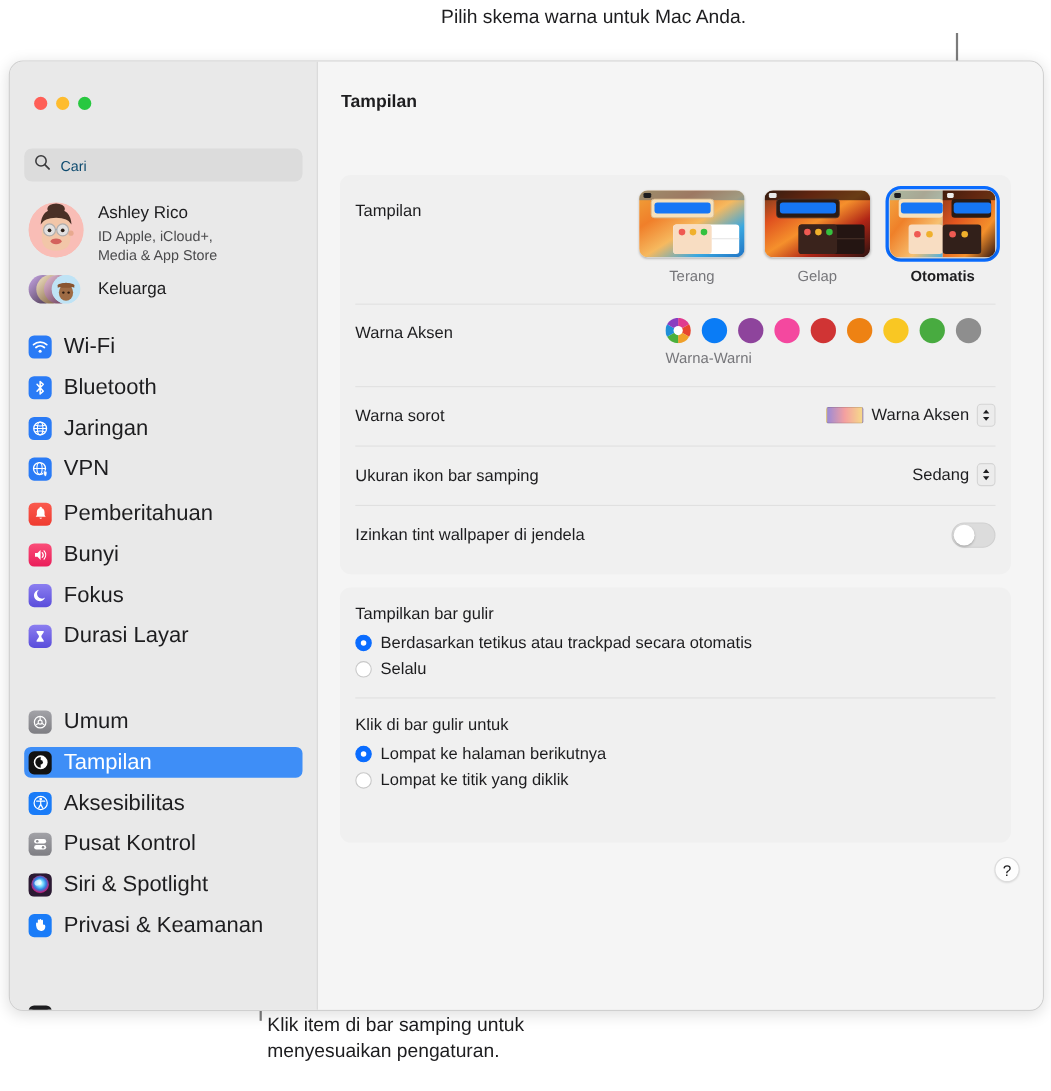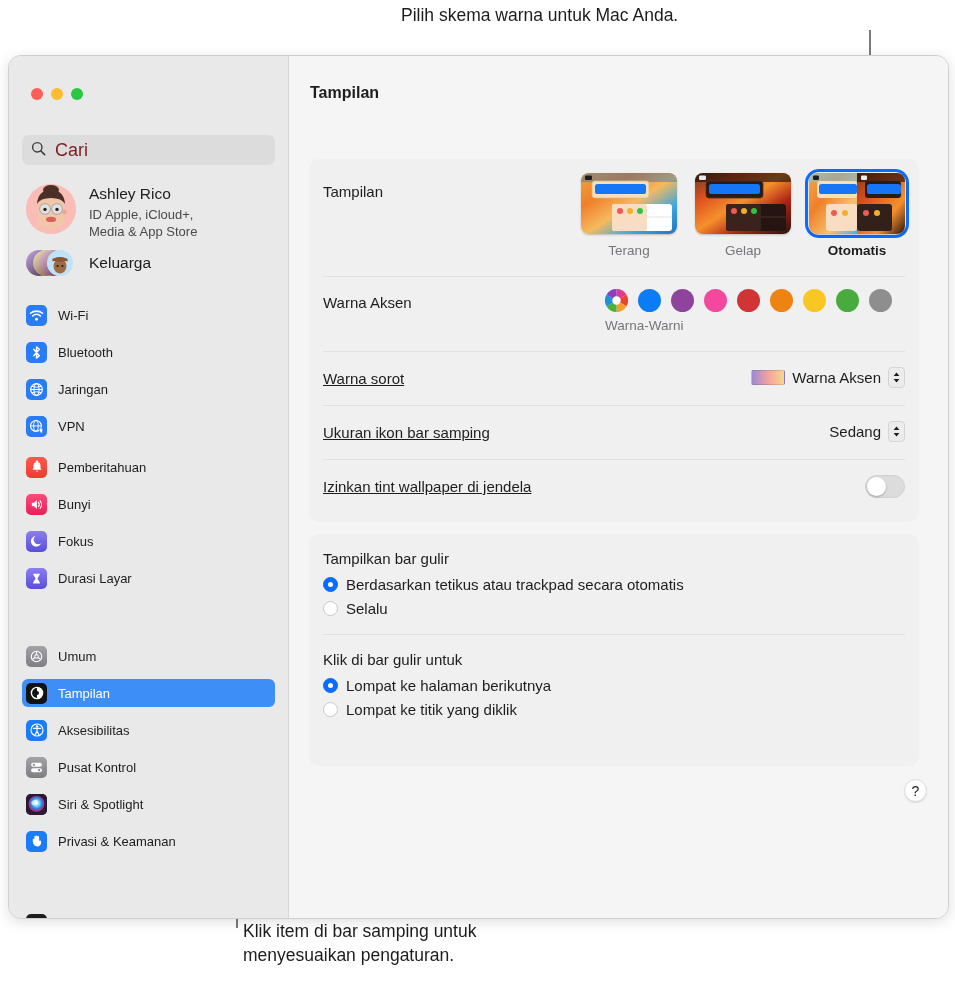--- a/index.html
+++ b/index.html
@@ -65,21 +65,21 @@
     position: absolute; left: 13px; top: 79px;
     width: 253px; height: 30px;
     background: #dcdcdc;
     border-radius: 7px;
     display: flex; align-items: center;
     padding: 0 9px;
     box-sizing: border-box;
   }
   #search-field svg { flex: 0 0 auto; }
   .search-placeholder {
-    font-size: 18px; color: #7f1d1d; margin-left: 9px;
+    font-size: 13px; color: #0c4a6e; margin-left: 9px;
   }
 
   #account-block {
     position: absolute; left: 17px; top: 128px;
     display: flex; align-items: flex-start;
   }
   #avatar {
     width: 50px; height: 50px; border-radius: 50%;
     background: #f9bdb6; flex: 0 0 auto;
     overflow: hidden; position: relative;
@@ -104,21 +104,21 @@
     box-sizing: border-box;
   }
   .sb-item.selected { background: #3e8ef7; }
   .sb-item.selected .sb-label { color: #ffffff; }
   .sb-icon {
     width: 21px; height: 21px; border-radius: 5px;
     flex: 0 0 auto; position: relative;
     display: flex; align-items: center; justify-content: center;
     overflow: hidden;
   }
-  .sb-label { font-size: 13px; color: #1d1d1f; margin-left: 11px; white-space: nowrap; }
+  .sb-label { font-size: 20px; color: #1d1d1f; margin-left: 11px; white-space: nowrap; }
 
   
   #content { flex: 1; position: relative; background: #f5f5f5; }
   #content-title {
     position: absolute; left: 21px; top: 28px;
     font-size: 16px; font-weight: 700; color: #1d1d1f;
   }
 
   .card {
     position: absolute; left: 20px; width: 610px;
@@ -171,21 +171,21 @@
     display: flex; gap: 10px;
   }
   .swatch { width: 23px; height: 23px; border-radius: 50%; box-sizing: border-box; }
   #accent-caption {
     position: absolute; left: 296px; top: 41px;
     font-size: 13.5px; color: #76767a;
   }
 
   
   #highlight-row, #iconsize-row, #tint-row { height: 53px; }
-  .row-label-abs { position: absolute; left: 14px; top: 18px; text-decoration: underline; }
+  .row-label-abs { position: absolute; left: 14px; top: 18px; }
   .row-value {
     position: absolute; right: 14px; top: 15px;
     display: flex; align-items: center; gap: 7px;
   }
   .value-text { font-size: 15px; color: #1d1d1f; }
   .gradient-chip {
     width: 34px; height: 15px; border-radius: 2px;
     background: linear-gradient(90deg,#9b8ad6 0%,#f4a0a0 50%,#f6d98a 100%);
     border: 1px solid rgba(0,0,0,0.12);
     box-sizing: border-box;

